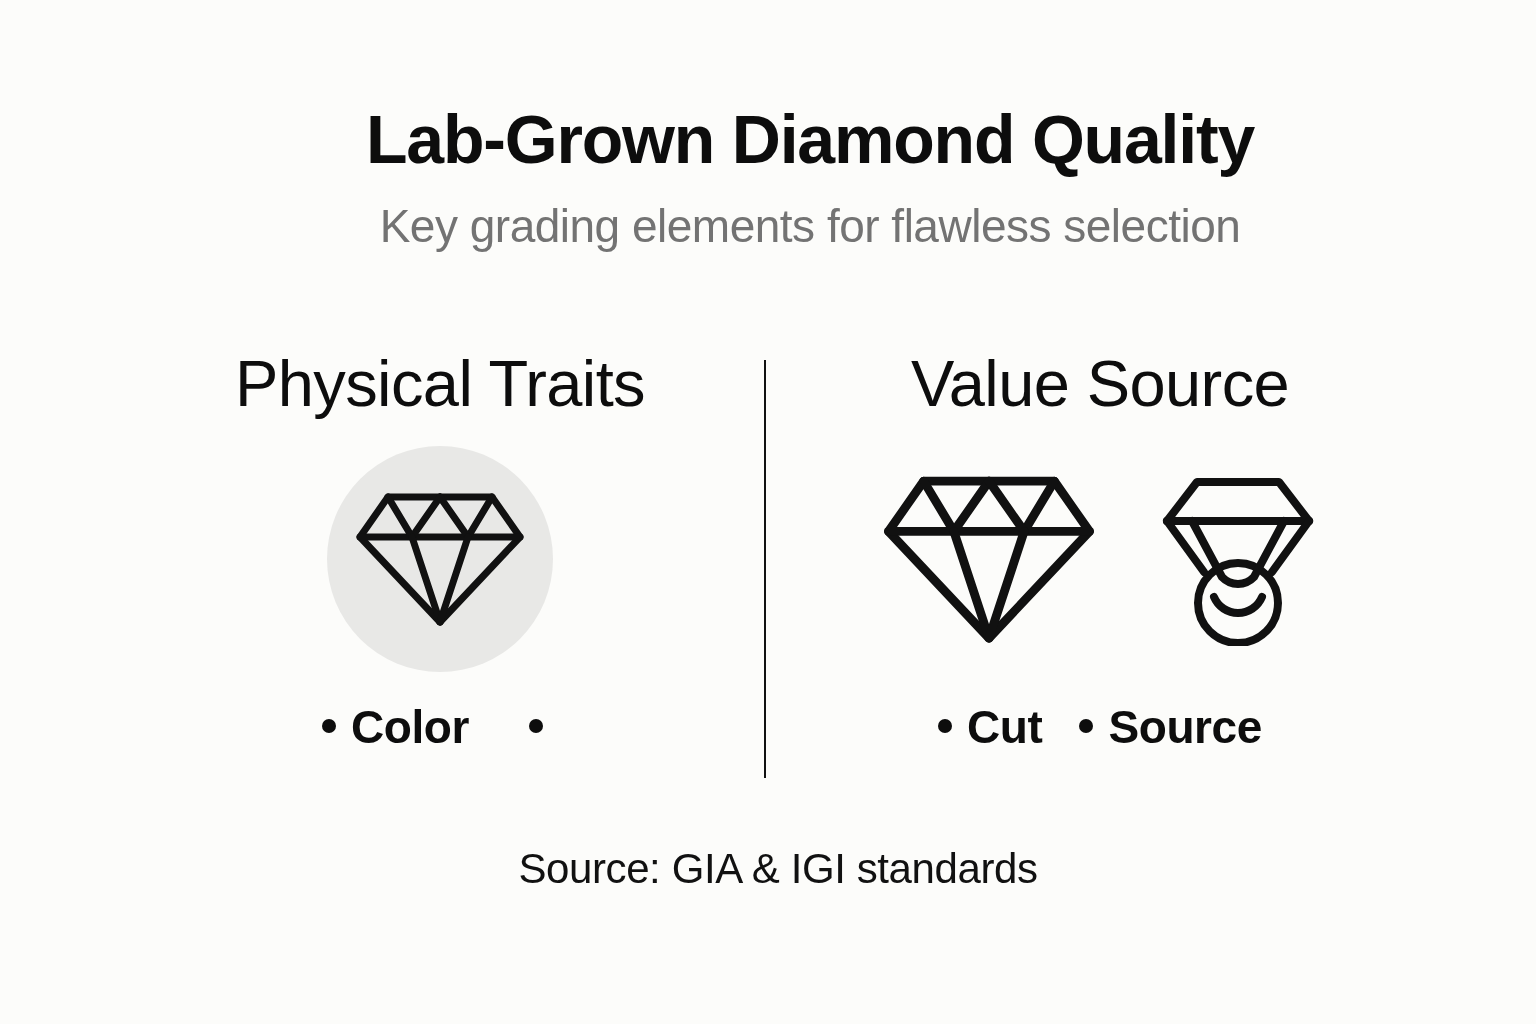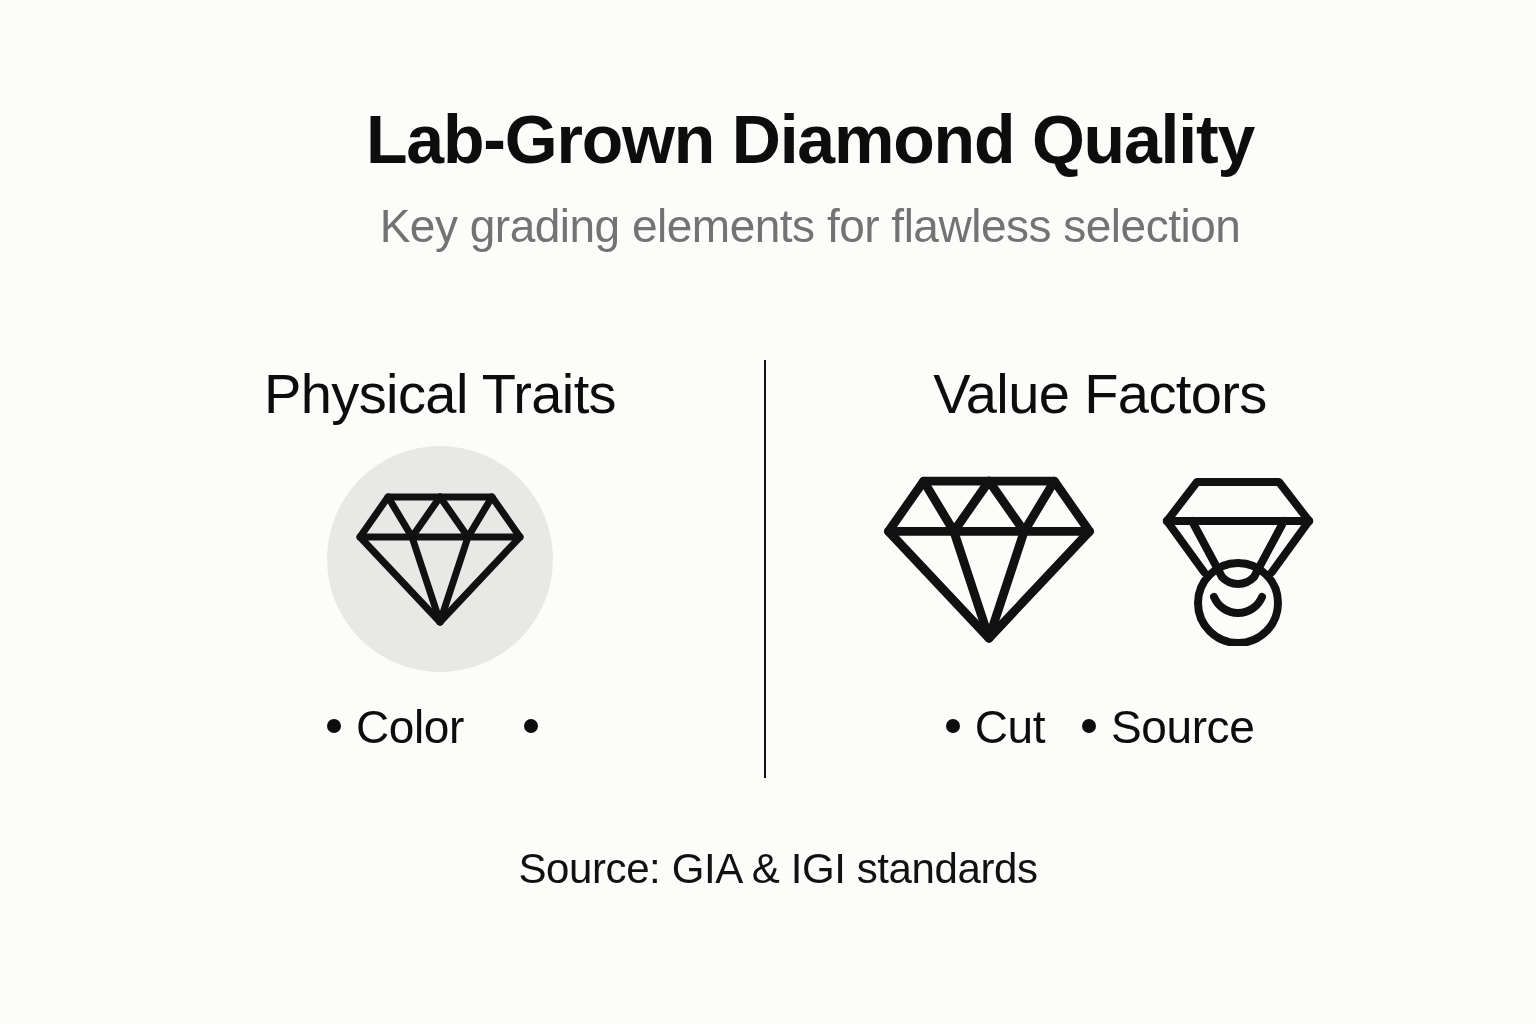--- a/index.html
+++ b/index.html
@@ -59,25 +59,25 @@
   .column {
     position: absolute;
     top: 0;
     height: 440px;
     text-align: center;
   }
   .column-left  { left: 140px;  width: 600px; }
   .column-right { left: 800px;  width: 600px; }
 
   .column-heading {
-    font-size: 56px;
+    font-size: 65px;
     font-weight: normal;
     letter-spacing: -0.6px;
     color: #0D0D0D;
-    margin: 15px;
+    margin: 0;
     line-height: 1.1;
   }
 
   .divider {
     position: absolute;
     left: 764px;
     top: 360px;
     width: 2px;
     height: 418px;
     background: #111111;
@@ -122,21 +122,21 @@
     width: 100%;
     display: flex;
     justify-content: center;
     align-items: baseline;
   }
   .column-left .bullets  { gap: 60px; }
   .column-right .bullets { gap: 37px; }
 
   .bullet-item {
     font-size: 46px;
-    font-weight: normal;
+    font-weight: bold;
     letter-spacing: -0.4px;
     color: #0D0D0D;
     white-space: nowrap;
     display: inline-flex;
     align-items: baseline;
   }
   .bullet-dot {
     display: inline-block;
     width: 14px;
     height: 14px;
@@ -208,21 +208,21 @@
           <span class="bullet-dot"></span>
           <span>Color</span>
         </span>
         <span class="bullet-item">
           <span class="bullet-dot"></span>
         </span>
       </div>
     </div>
 
     <div class="column column-right">
-      <h2 class="column-heading">Value Factors</h2>
+      <h2 class="column-heading">Value Source</h2>
 
       <div class="icon-row right-icons">
 
         <span class="icon-plain">
           <svg width="216" height="176" viewBox="0 0 172 140" fill="none" stroke="#111111" stroke-width="7" stroke-linecap="round" stroke-linejoin="round" aria-hidden="true">
             <path d="M34 8 L138 8 L166 48 L86 133 L6 48 Z"></path>
             <path d="M6 48 L166 48"></path>
             <path d="M34 8 L58 48"></path>
             <path d="M138 8 L114 48"></path>
             <path d="M58 48 L86 8"></path>

